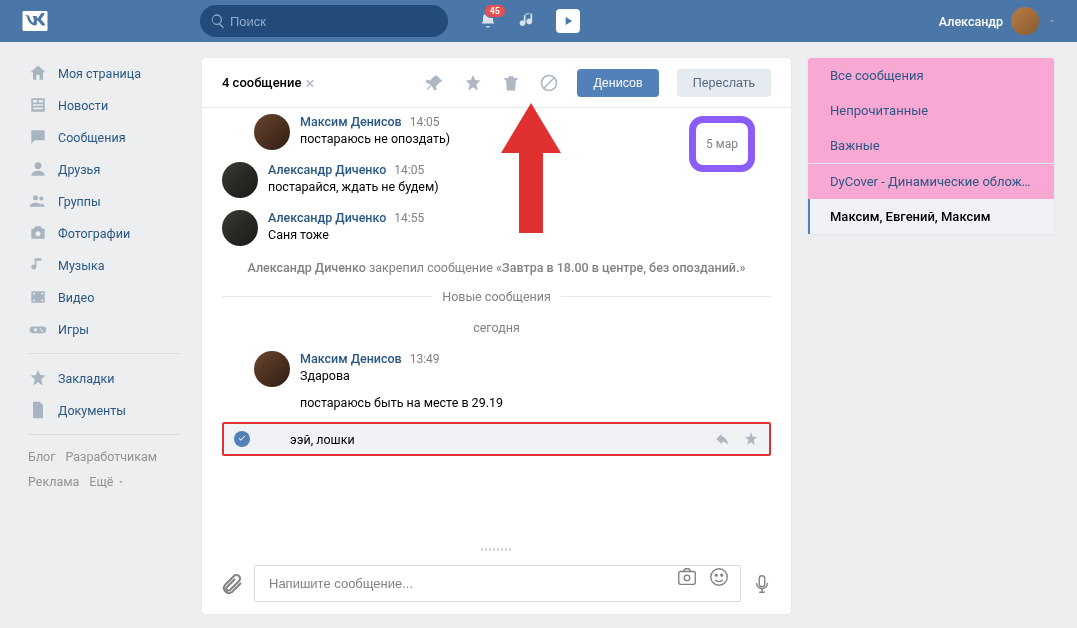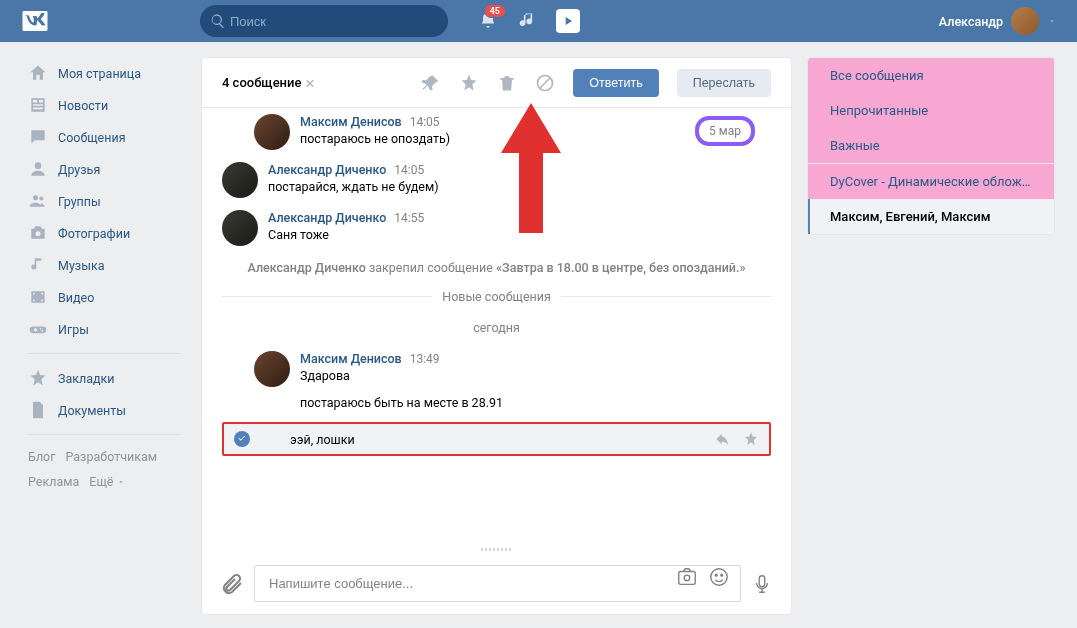--- a/index.html
+++ b/index.html
@@ -222,23 +222,23 @@
 }
 .msg-author { color: #2a5885; font-weight: 500; font-size: 12.5px; cursor: pointer; }
 .msg-time { color: #828282; font-size: 12px; }
 .msg-text { color: #000; font-size: 12.5px; margin-top: 2px; }
 
 .date-pill {
   position: absolute;
   top: 8px;
   right: 36px;
   background: #fff;
-  border: 4px solid #8b5cf6;
+  border: 7px solid #8b5cf6;
   border-radius: 14px;
-  padding: 4px 10px;
+  padding: 14px 10px;
   font-size: 12px;
   color: #828282;
 }
 
 .pin-bar {
   text-align: center;
   color: #828282;
   font-size: 12.5px;
   padding: 8px 0;
 }
@@ -535,21 +535,21 @@
         <svg class="tb-icon" viewBox="0 0 24 24">
             <path d="M12 2l2.5 6.5L21 9l-5 4.5L17.5 21 12 17l-5.5 4L8 13.5 3 9l6.5-.5z"></path>
           </svg>
         <svg class="tb-icon" viewBox="0 0 24 24">
             <path d="M6 7h12l-1 14H7zM9 4h6v2H9zM4 6h16v2H4z"></path>
           </svg>
         <svg class="tb-icon" viewBox="0 0 24 24">
             <circle cx="12" cy="12" r="9" fill="none" stroke="#aeb7c2" stroke-width="2"></circle>
             <line x1="6" y1="18" x2="18" y2="6" stroke="#aeb7c2" stroke-width="2"></line>
           </svg>
-        <button class="btn">Ответить</button>
+        <button class="btn">Денисов</button>
         <button class="btn alt">Переслать</button>
       </div>
     </div>
 
     <div class="chat-body">
       <div class="date-pill">5 мар</div>
 
       <div class="msg-row" style="padding-left:32px;">
         <div class="msg-ava ava1"></div>
         <div class="msg-content">
@@ -596,21 +596,21 @@
       <div class="day-label">сегодня</div>
 
       <div class="msg-row" style="padding-left:32px;">
         <div class="msg-ava ava1"></div>
         <div class="msg-content">
           <div class="msg-head">
             <span class="msg-author">Максим Денисов</span>
             <span class="msg-time">13:49</span>
           </div>
           <div class="msg-text">Здарова</div>
-          <div class="msg-text" style="margin-top:12px;">постараюсь быть на месте в 28.91</div>
+          <div class="msg-text" style="margin-top:12px;">постараюсь быть на месте в 29.19</div>
         </div>
       </div>
 
       <div class="sel-msg">
         <div class="sel-check">
           <svg viewBox="0 0 24 24">
               <path d="M9 16l-5-5 1.5-1.5L9 13l9-9L19.5 5.5z"></path>
             </svg>
         </div>
         <span class="sel-msg-text">ээй, лошки</span>

